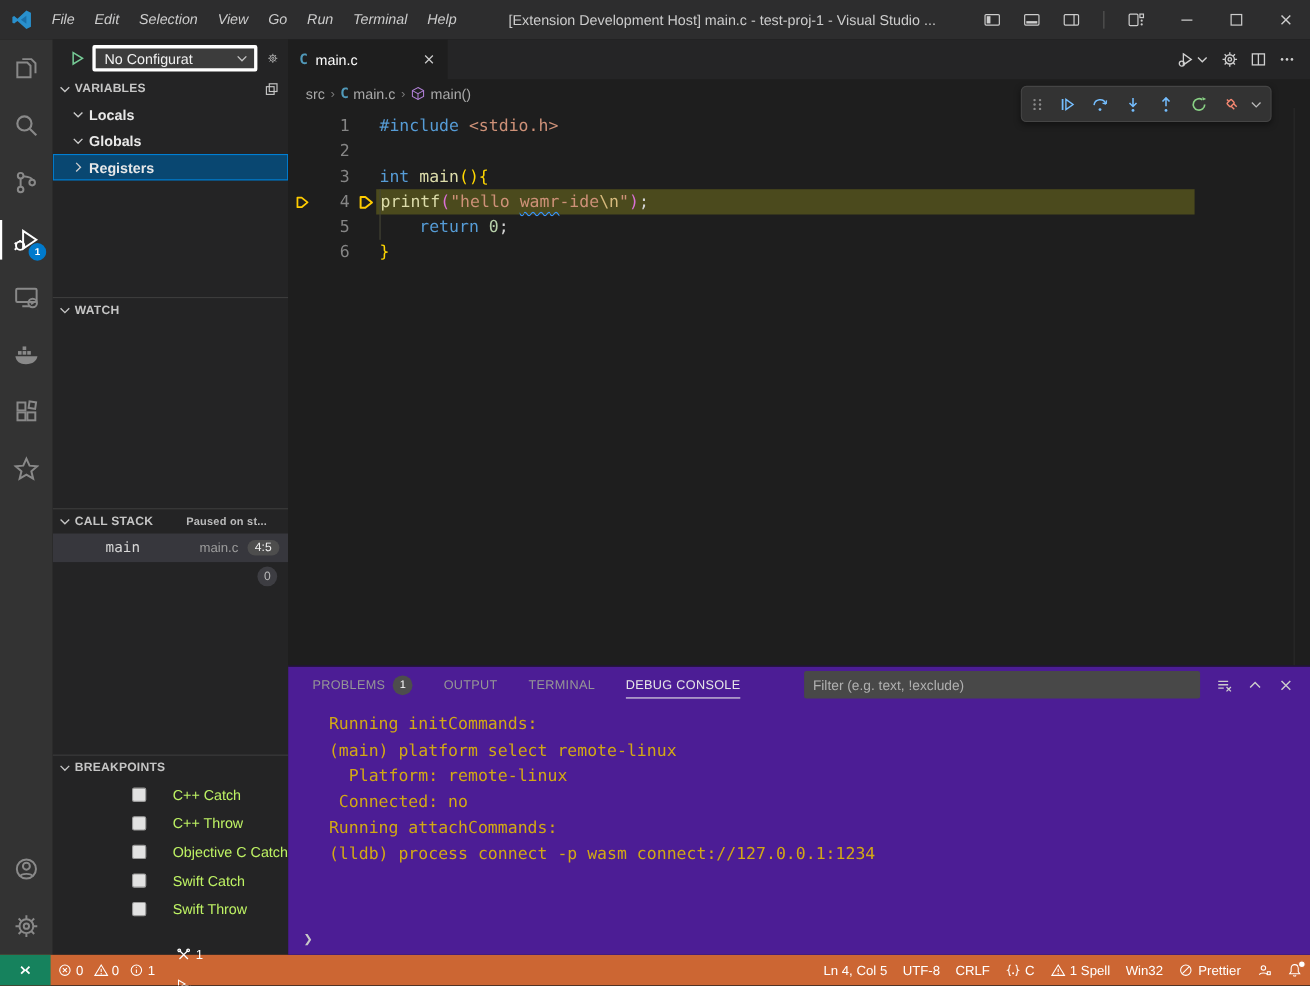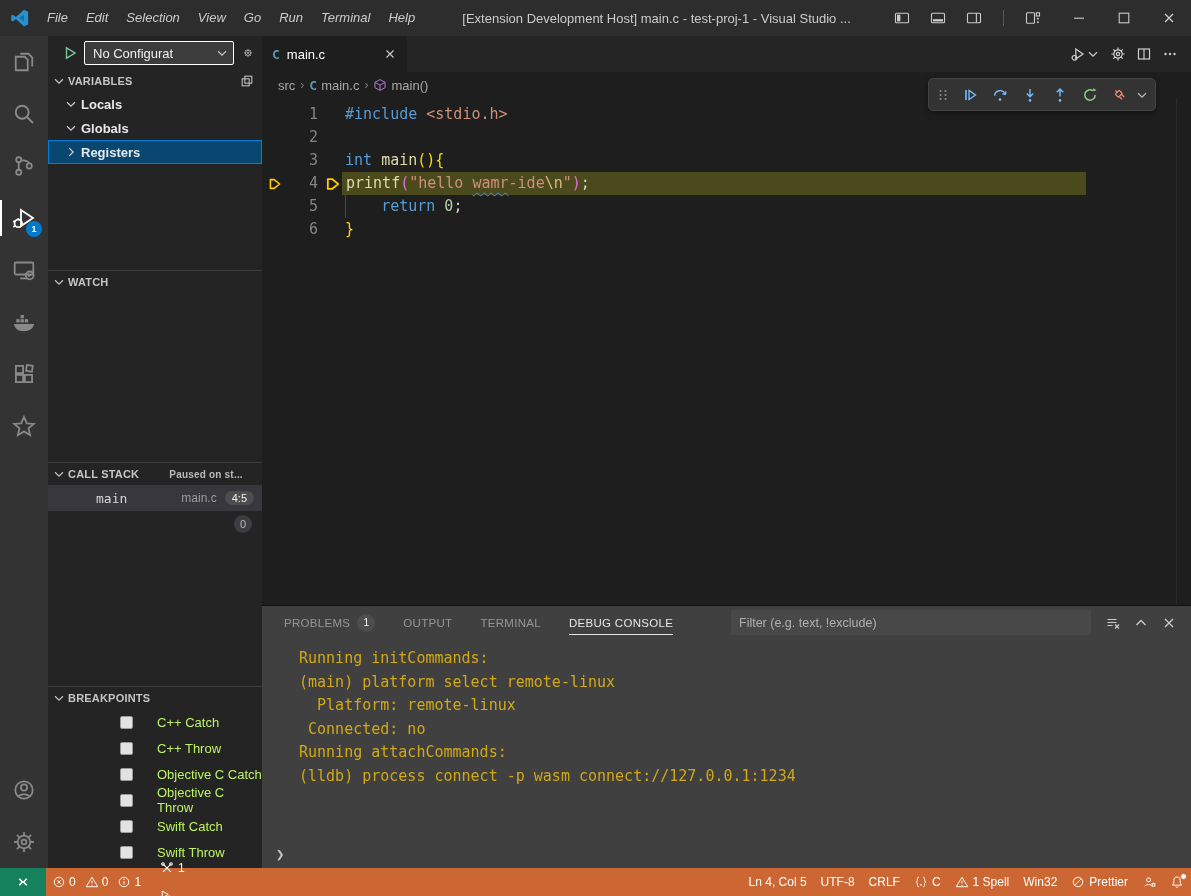--- a/index.html
+++ b/index.html
@@ -36,21 +36,21 @@
   .ab-item.active { color:#ffffff; }
   .ab-item.active::before { content:""; position:absolute; left:0; top:8px; bottom:8px; width:2px; background:#ffffff; }
   .ab-badge { position:absolute; right:6px; bottom:7px; min-width:16px; height:16px; border-radius:8px;
     background:var(--accent); color:#fff; font-size:9px; line-height:16px; text-align:center; font-weight:bold; }
   .ab-spacer { flex:1; }
 
   
   .sidebar { width:214px; background:#242425; flex:none; display:flex; flex-direction:column; font-size:13px; }
   .debug-header { height:34px; display:flex; align-items:center; padding:0 6px 0 14px; gap:6px; flex:none; }
   .start-btn { color:#75c995; }
-  .config-select { flex:1; height:24px; background:#3c3c3c; border:1px solid #ffffff; border-radius:2px;
+  .config-select { flex:1; height:24px; background:#3c3c3c; border:3px solid #ffffff; border-radius:2px;
     display:flex; align-items:center; padding:0 4px 0 8px; color:#f0f0f0; font-size:13px; }
   .config-select span { flex:1; white-space:nowrap; overflow:hidden; }
   .config-select .ic { color:#c5c5c5; flex:none; }
   .side-gear { color:#c5c5c5; padding:0 3px; }
   .section { display:flex; flex-direction:column; overflow:hidden; }
   .sec-head { height:22px; display:flex; align-items:center; gap:2px; padding:0 8px 0 4px;
     font-size:11px; font-weight:bold; color:#c5c5c5; flex:none; letter-spacing:.2px; }
   .sec-head .ic { color:#c5c5c5; }
   .sec-border { border-top:1px solid #3c3c3c; }
   .sec-label { flex:none; }
@@ -112,21 +112,21 @@
   .tok { white-space:pre; color:#d4d4d4; }
   .tok.kw { color:#569cd6; } .tok.fn { color:#dcdcaa; } .tok.str { color:#ce9178; }
   .tok.esc { color:#d7ba7d; } .tok.num { color:#b5cea8; }
   .tok.b1 { color:#ffd700; } .tok.b2 { color:#da70d6; }
   .tok.sq { text-decoration:underline wavy #3794ff 1px; text-underline-offset:4px; }
   .gutter-arrow, .inline-arrow { color:#ffcc00; }
   .inline-arrow { width:18px; height:18px; margin-right:4px; margin-left:-21px; }
   .scroll-shadow { position:absolute; right:14px; top:0; bottom:0; width:1px; background:#2a2a2a; }
 
   
-  .panel { height:263px; flex:none; border-top:1px solid #0f0f0f; display:flex; flex-direction:column; background:#404040; }
+  .panel { height:263px; flex:none; border-top:1px solid #0f0f0f; display:flex; flex-direction:column; background:#4c1d95; }
   .panel-top { height:33px; display:flex; align-items:center; padding:0 8px 0 22px; flex:none; }
   .ptab { display:flex; align-items:center; gap:7px; margin-right:28px; font-size:11.5px; letter-spacing:.3px;
     color:#969696; height:33px; position:relative; text-transform:uppercase; }
   .ptab.active { color:#e7e7e7; }
   .ptab.active::after { content:""; position:absolute; left:0; right:0; bottom:4px; height:1px; background:#e7e7e7; }
   .ptab-badge { background:#4d4d4d; color:#ffffff; border-radius:50%; width:18px; height:18px;
     font-size:10px; display:flex; align-items:center; justify-content:center; }
   .panel-spacer { flex:1; }
   .filter-box { width:360px; height:25px; background:#484848; border-radius:2px; display:flex; align-items:center;
     padding:0 8px; margin-right:14px; }
@@ -640,24 +640,20 @@
               <span class="cbx"></span>
               <span>C++ Catch</span>
             </div>
             <div class="bp-row">
               <span class="cbx"></span>
               <span>C++ Throw</span>
             </div>
             <div class="bp-row">
               <span class="cbx"></span>
               <span>Objective C Catch</span>
-            </div>
-            <div class="bp-row">
-              <span class="cbx"></span>
-              <span>Objective C Throw</span>
             </div>
             <div class="bp-row">
               <span class="cbx"></span>
               <span>Swift Catch</span>
             </div>
             <div class="bp-row">
               <span class="cbx"></span>
               <span>Swift Throw</span>
             </div>
           </div>

